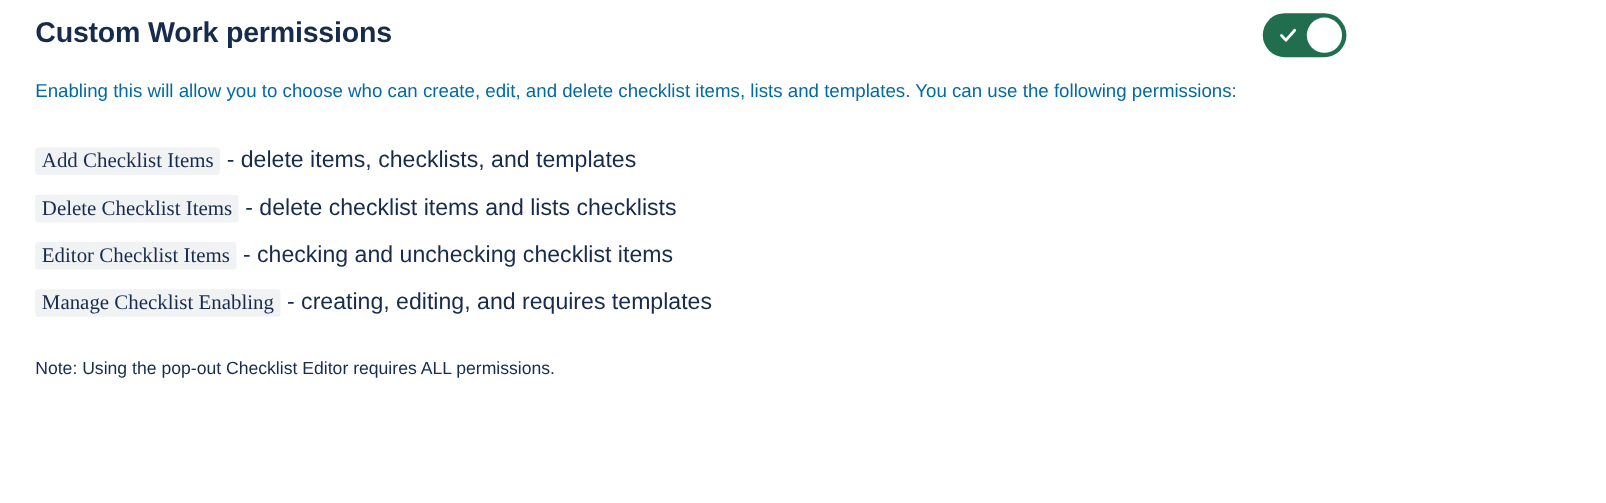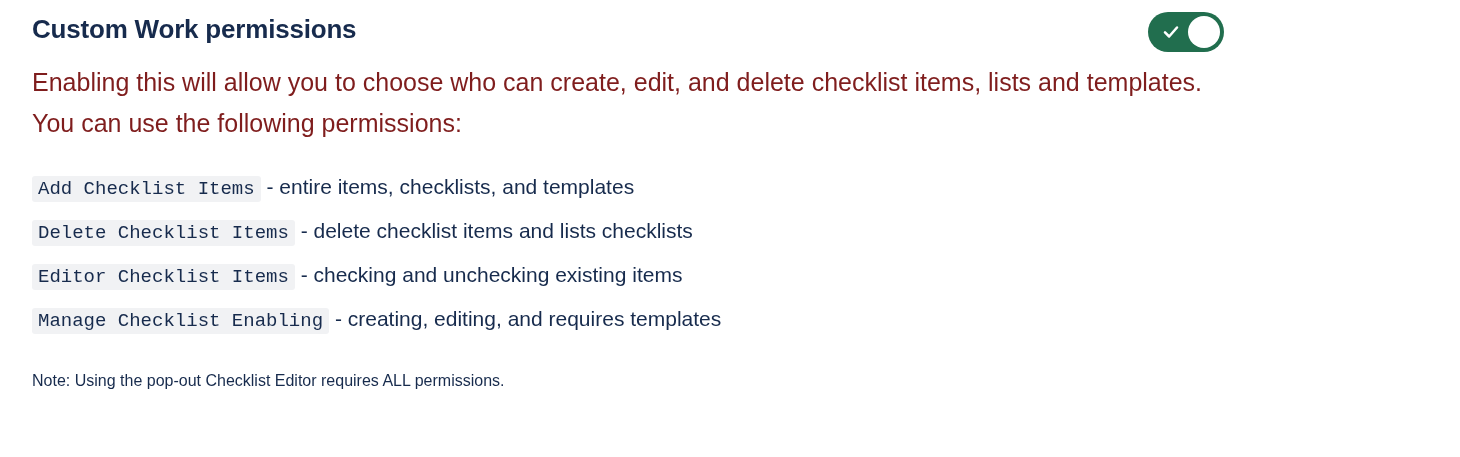--- a/index.html
+++ b/index.html
@@ -60,39 +60,39 @@
   .toggle .check {
     position: absolute;
     left: 14px;
     top: 50%;
     transform: translateY(-50%);
     width: 18px;
     height: 18px;
     display: block;
   }
   .desc {
-    font-size: 25px;
+    font-size: 17px;
     line-height: 41px;
-    color: #7f1d1d;
+    color: #0369a1;
     margin: 10px 0 0 0;
     max-width: 1240px;
   }
   .perm-list {
     margin: 22px 0 0 0;
     padding: 0;
     list-style: none;
   }
   .perm-list li {
     font-size: 21px;
     line-height: 42px;
     color: #172b4d;
     white-space: nowrap;
   }
   code.perm {
-    font-family: Liberation Mono, monospace;
+    font-family: Liberation Serif, serif;
     font-size: 19px;
     background: #f1f2f4;
     border-radius: 3px;
     padding: 2px 6px;
     color: #172b4d;
   }
   .note {
     font-size: 16px;
     line-height: 30px;
     color: #172b4d;
@@ -115,29 +115,29 @@
       </span>
       <span class="knob"></span>
     </div>
   </div>
 
   <p class="desc">Enabling this will allow you to choose who can create, edit, and delete checklist items, lists and templates. You can use the following permissions:</p>
 
   <ul class="perm-list">
     <li>
       <code class="perm">Add Checklist Items</code>
-      <span>- entire items, checklists, and templates</span>
+      <span>- delete items, checklists, and templates</span>
     </li>
     <li>
       <code class="perm">Delete Checklist Items</code>
       <span>- delete checklist items and lists checklists</span>
     </li>
     <li>
       <code class="perm">Editor Checklist Items</code>
-      <span>- checking and unchecking existing items</span>
+      <span>- checking and unchecking checklist items</span>
     </li>
     <li>
       <code class="perm">Manage Checklist Enabling</code>
       <span>- creating, editing, and requires templates</span>
     </li>
   </ul>
 
   <p class="note">Note: Using the pop-out Checklist Editor requires ALL permissions.</p>
 
 </div>

